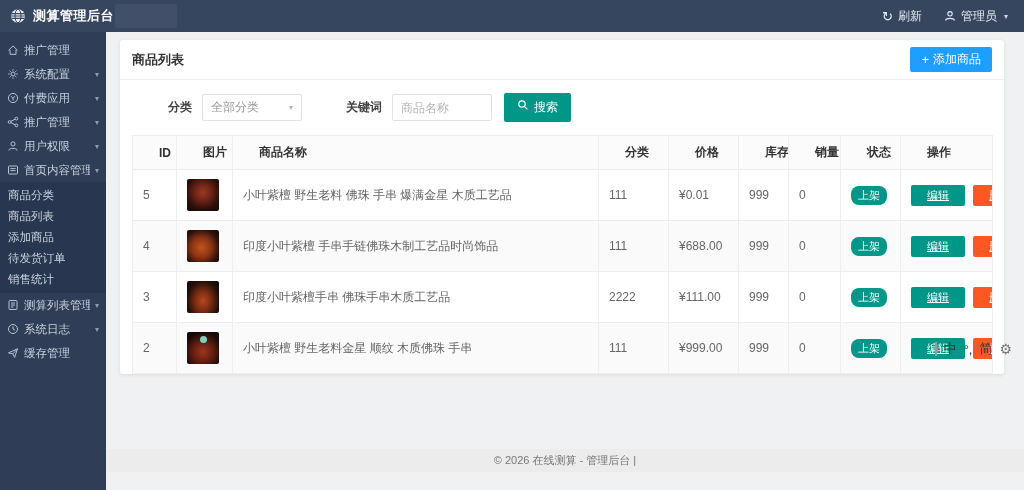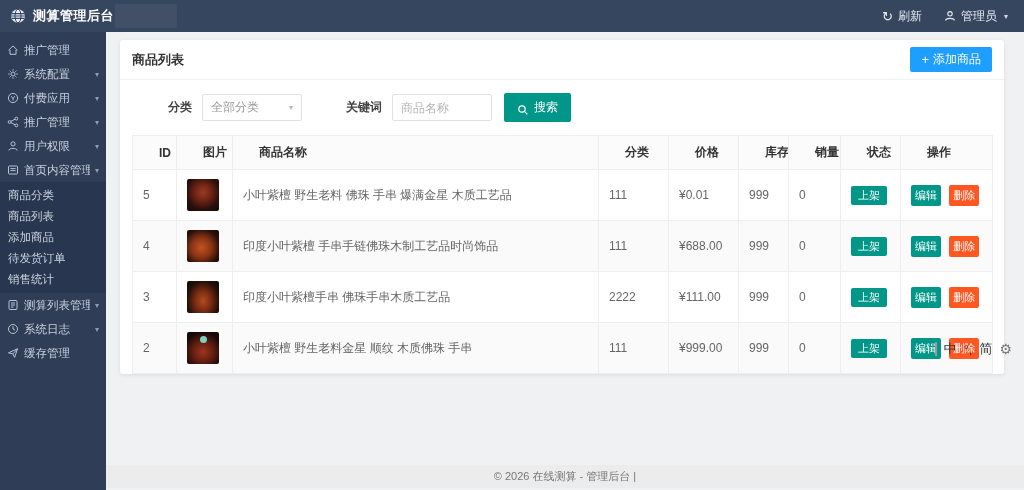--- a/index.html
+++ b/index.html
@@ -48,52 +48,52 @@
     font-size:12px; color:#333; }
   .filter-label { margin-right:10px; font-weight:bold; color:#444; }
   .select-box { width:100px; height:27px; border:1px solid #e2e2e2; border-radius:2px;
     display:flex; align-items:center; padding:0 8px; color:#999; cursor:pointer;
     background:#fff; }
   .select-box .sel-caret { margin-left:auto; font-size:8px; color:#b5b5b5; }
   .kw-label { margin-left:44px; }
   .kw-input { width:100px; height:27px; border:1px solid #e2e2e2; border-radius:2px;
     padding:0 8px; font-size:12px; color:#333; outline:none; font-family:inherit; }
   .kw-input::placeholder { color:#b5b5b5; }
-  .btn-search { margin-left:12px; display:flex; align-items:flex-end; gap:5px;
+  .btn-search { margin-left:12px; display:flex; align-items:flex-start; gap:5px;
     background:#009688; color:#fff; border:none; font-size:12px; padding:6px 13px;
     border-radius:2px; cursor:pointer; font-family:inherit; }
   
   table { border-collapse:collapse; margin:0 12px 14px; width:860px;
     font-size:12px; table-layout:fixed; }
   th, td { border:1px solid #eeeeee; text-align:left; overflow:hidden;
     white-space:nowrap; }
   th { background:#fbfbfb; color:#333; font-weight:bold; padding:8px 26px; }
   td { color:#666; padding:9px 10px; height:37px; }
   tr.even td { background:#fafafa; }
   .thumb { width:32px; height:32px; border-radius:2px; background-color:#150b09;
     position:relative; overflow:hidden; }
   .t5 { background:radial-gradient(circle at 50% 42%, #9c3a22 0%, #6e2416 34%, #2a0f0a 68%, #150b09 100%); }
   .t4 { background:radial-gradient(ellipse at 45% 55%, #c1541f 0%, #8a3414 40%, #2a0f0a 74%, #150b09 100%); }
   .t3 { background:radial-gradient(ellipse at 50% 62%, #b24a1e 0%, #7c2c12 35%, #241009 70%, #0d0706 100%); }
   .t2 { background:radial-gradient(circle at 50% 62%, #a03520 0%, #5f1d10 42%, #160a08 76%); }
   .t2::after { content:""; position:absolute; left:13px; top:4px; width:7px; height:7px;
     border-radius:50%; background:#7fd0c0; }
   .badge { display:inline-block; background:#009688; color:#fff; font-size:11px;
-    padding:2px 7px; border-radius:2px; }
+    padding:2px 7px; border-radius:8px; }
   .btn-mini { display:inline-block; border:none; color:#fff; font-size:11px;
-    padding:3px 4px; border-radius:2px; cursor:pointer; font-family:inherit; }
+    padding:3px 16px; border-radius:2px; cursor:pointer; font-family:inherit;text-decoration:underline; }
   .btn-edit { background:#009688; margin-right:5px; }
   .btn-del { background:#FF5722; }
   
   .ime-bar { position:absolute; right:12px; top:340px; display:flex; align-items:center;
     gap:7px; font-size:13px; color:#333; }
   .ime-sep { width:2px; height:14px; background:#999; }
   .ime-gear { color:#777; font-size:14px; cursor:pointer; }
   
-  .footer { position:absolute; left:0; right:0; bottom:2px; height:23px;
+  .footer { position:absolute; left:0; right:0; bottom:18px; height:23px;
     background:#ececec; text-align:center; line-height:23px; font-size:11px;
     color:#777; }
 </style>
 </head>
 <body>
 
 <div class="topbar">
   <div class="brand">
     <span style="display:flex;">
       <svg width="16" height="16" viewBox="0 0 16 16">

